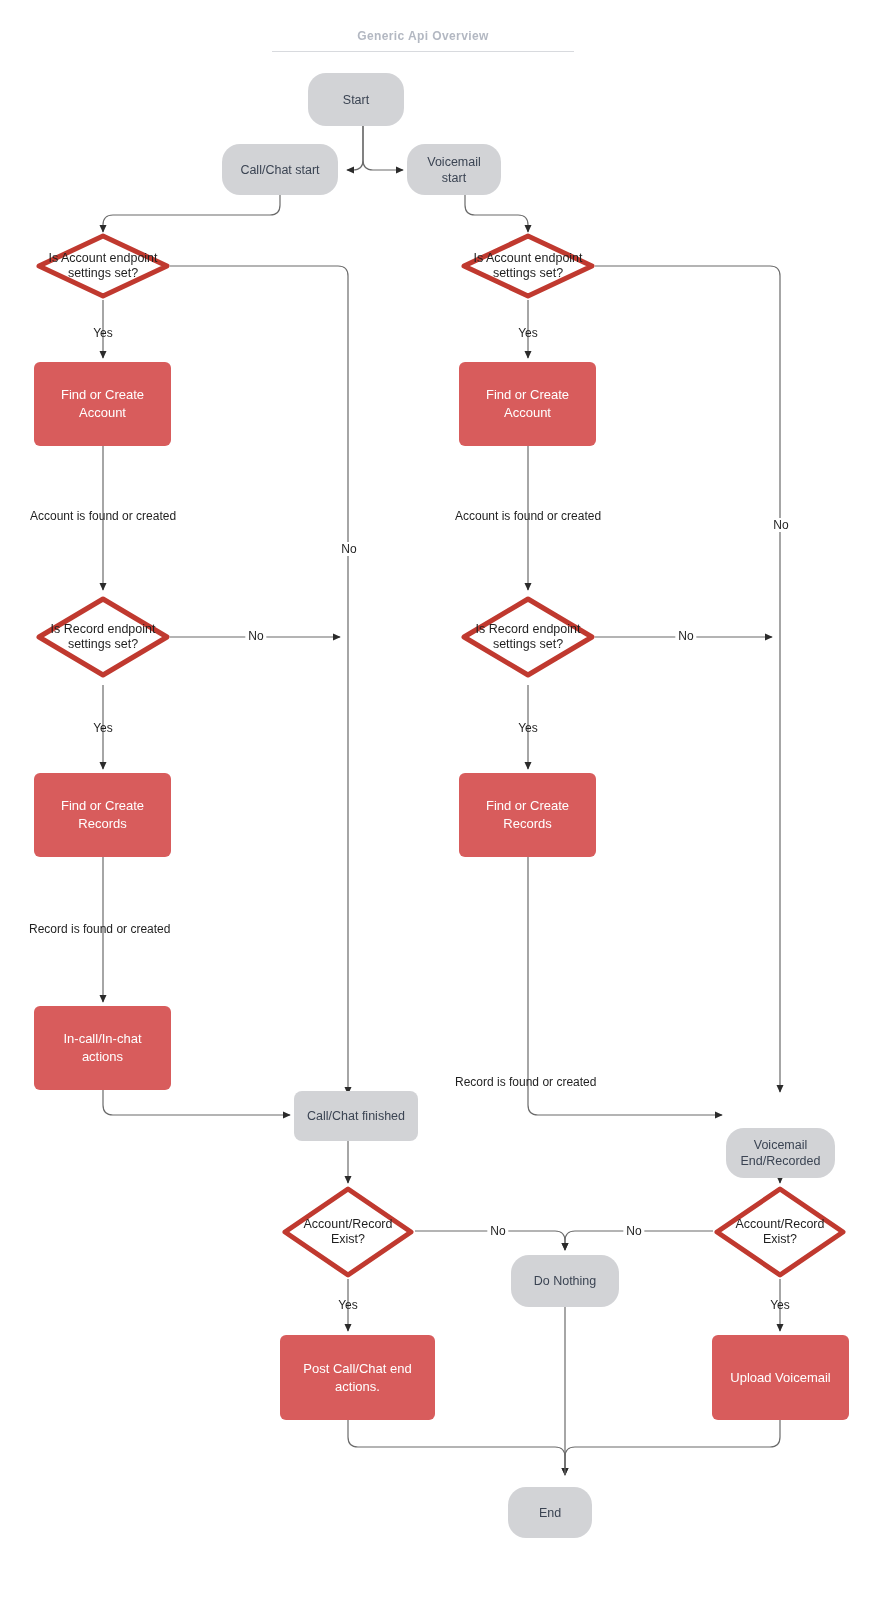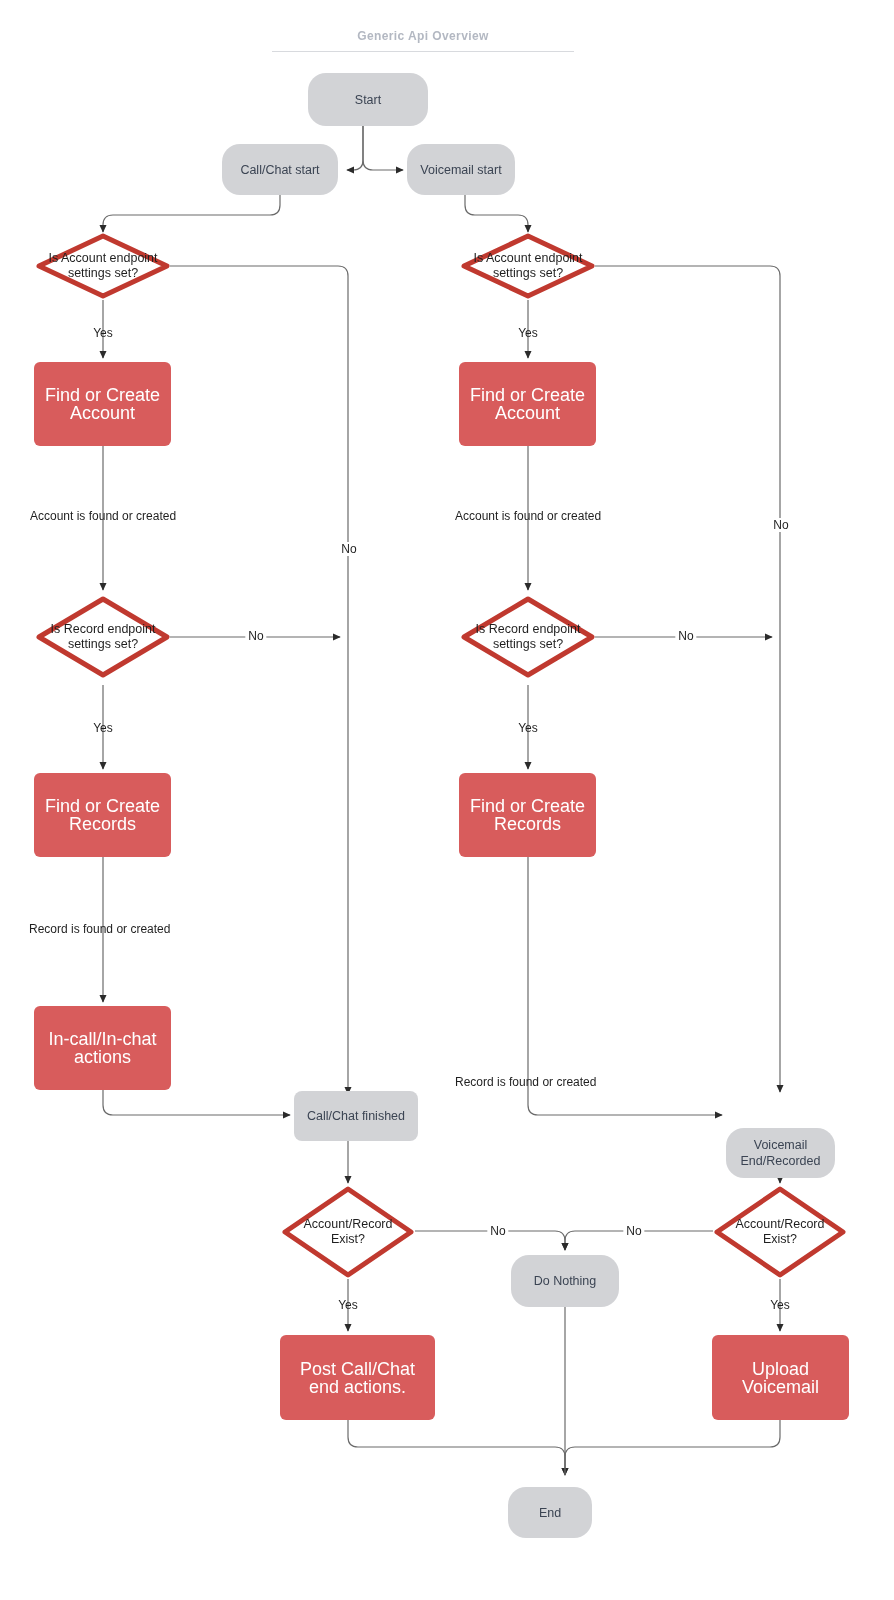--- a/index.html
+++ b/index.html
@@ -63,21 +63,21 @@
     border-radius: 18px;
     color: #3b4453;
     font-size: 12.5px;
     line-height: 16px;
     padding: 2px 8px;
   }
   .node-process {
     background: #d85c5c;
     border-radius: 6px;
     color: #ffffff;
-    font-size: 18px;
+    font-size: 13px;
     line-height: 18px;
     padding: 4px 10px;
   }
   .node-decision {
     color: #1f1f1f;
     font-size: 12.5px;
     line-height: 15px;
   }
   .node-decision .dia-shape {
     position: absolute;
@@ -174,29 +174,29 @@
       <path d="M565,1307 L565,1475"></path>
 
     </g>
   </svg>
 
   <div class="title-wrap">
     <div class="title-text">Generic Api Overview</div>
     <div class="title-rule"></div>
   </div>
 
-  <div class="node node-terminal" style="left:308px; top:73px; width:120px; height:53px;">
+  <div class="node node-terminal" style="left:308px; top:73px; width:96px; height:53px;">
     <span>Start</span>
   </div>
 
   <div class="node node-terminal" style="left:222px; top:144px; width:116px; height:51px;">
     <span>Call/Chat start</span>
   </div>
 
-  <div class="node node-terminal" style="left:407px; top:144px; width:108px; height:51px;">
+  <div class="node node-terminal" style="left:407px; top:144px; width:94px; height:51px;">
     <span>Voicemail start</span>
   </div>
 
   <div class="node node-decision" style="left:35px; top:232px; width:136px; height:68px;">
     <svg class="dia-shape" viewBox="0 0 136 68" preserveAspectRatio="none">
       <polygon points="68,4 132,34 68,64 4,34" fill="#ffffff" stroke="#c0392f" stroke-width="5" stroke-linejoin="round"></polygon>
     </svg>
     <span class="dia-label">Is Account endpoint settings set?</span>
   </div>
 

